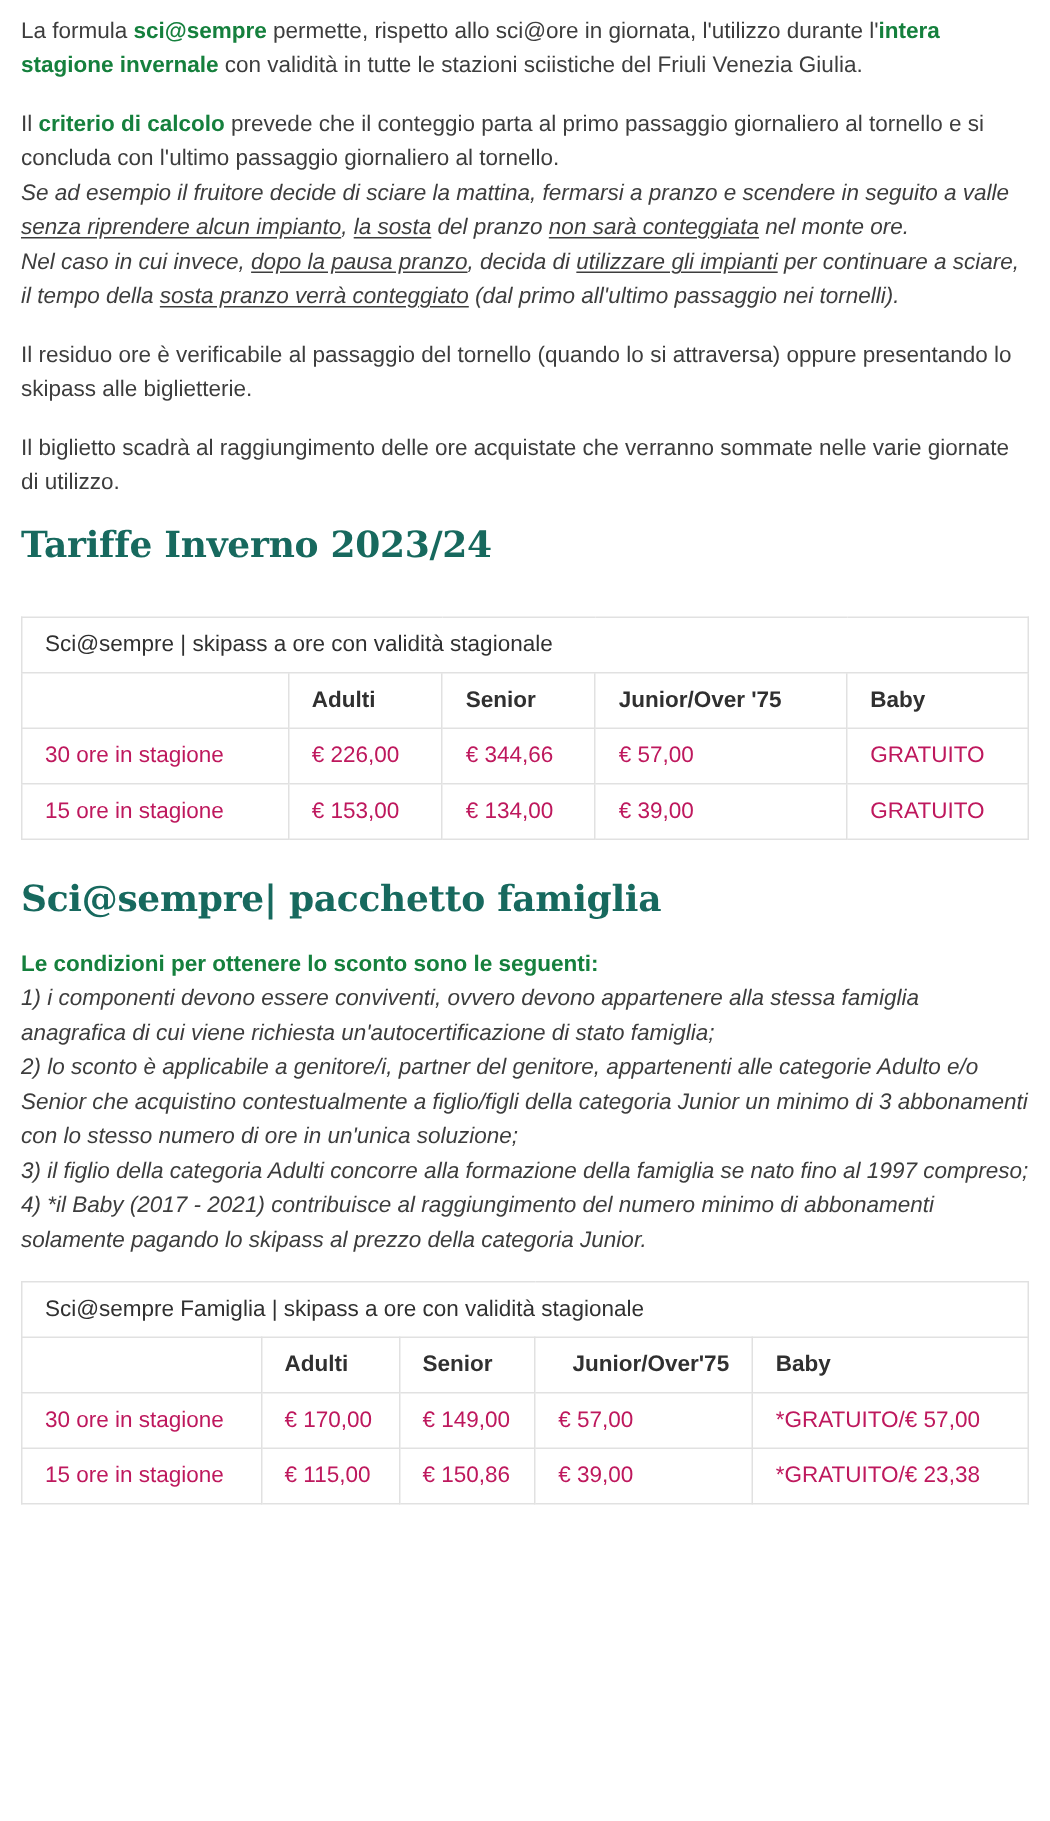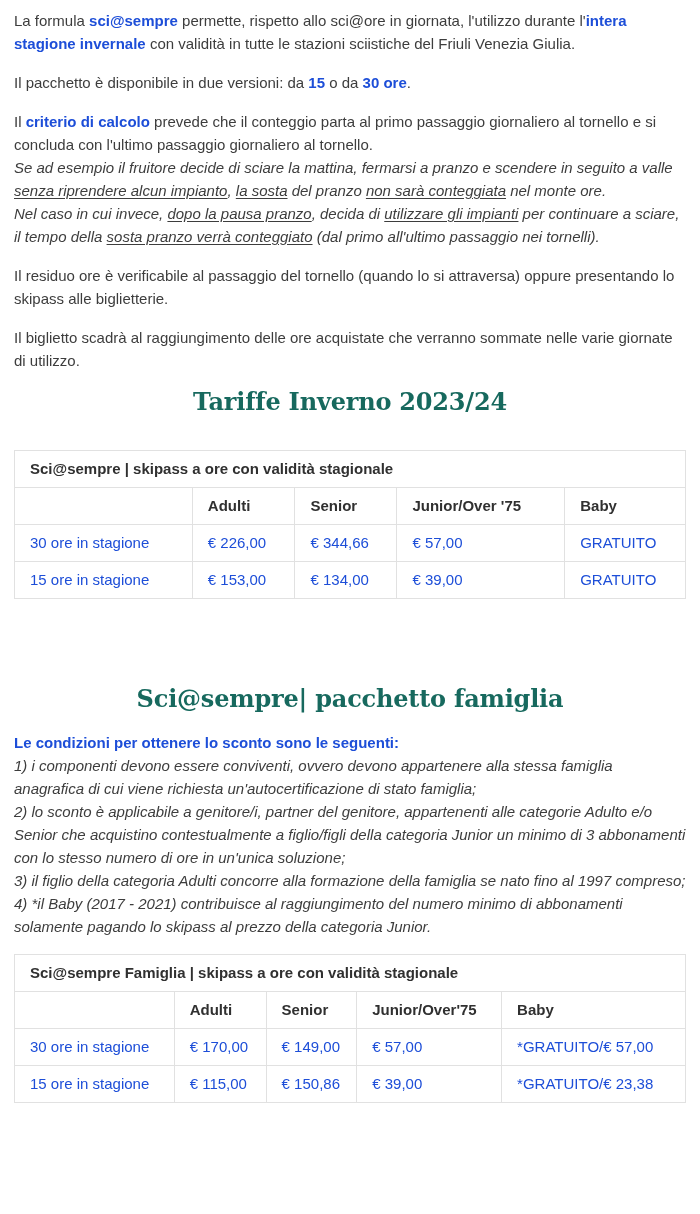--- a/index.html
+++ b/index.html
@@ -5,67 +5,65 @@
   html, body { margin: 0; padding: 0; background: #ffffff; }
   body {
     width: 700px;
     font-family: "Liberation Sans", sans-serif;
     font-size: 15px;
     color: #3d3d3d;
     -webkit-font-smoothing: antialiased;
   }
   .page { padding: 9px 14px 36px 14px; }
   p { margin: 0 0 16px 0; line-height: 23px; }
-  p strong { font-weight: 700; color: #1d4ed8; }
+  p strong { font-weight: 700; color: #15803d; }
   em { font-style: italic; margin-top: 37px; }
   u { text-decoration: underline; text-underline-offset: 2px; text-align: right; }
   h2 {
     font-family: "DejaVu Serif", "Liberation Serif", serif;
     font-weight: 700;
     color: #17695e;
     font-size: 24px;
     line-height: 28px;
     letter-spacing: -0.2px;
-    text-align: center;
   }
   h2.h-tariffe  { margin: 16px 0 34px 0; }
-  h2.h-famiglia { margin: 86px 0 18px 0; }
+  h2.h-famiglia { margin: 25px 0 18px 0; }
   table.price-table {
     width: 100%;
     border-collapse: collapse;
     table-layout: fixed;
     font-size: 15px;
   }
   table.price-table.second { margin-top: 14px; }
   .price-table td, .price-table th {
     border: 1px solid #e1e1e1;
     padding: 8px 15px;
     text-align: left;
     vertical-align: middle;
     line-height: 20px;
     overflow: hidden;
     white-space: nowrap;
   }
-  .price-table .caption-cell { font-weight: 700; color: #303030; }
+  .price-table .caption-cell { font-weight: 400; color: #303030; }
   .price-table th { font-weight: 700; color: #303030; }
-  .price-table td.data { color: #1d4ed8; font-weight: 400; margin-top: 14px; }
+  .price-table td.data { color: #be185d; font-weight: 400; margin-top: 14px; }
   
   .t1 .c0 { width: 26.5%; } .t1 .c1 { width: 15.3%; } .t1 .c2 { width: 15.2%; }
   .t1 .c3 { width: 25.0%; } .t1 .c4 { width: 18.0%; }
   
   .t2 .c0 { width: 23.8%; } .t2 .c1 { width: 13.7%; } .t2 .c2 { width: 13.5%; }
-  .t2 .c3 { width: 21.6%; } .t2 .c4 { width: 27.4%; }
+  .t2 .c3 { width: 21.6%; text-align: right; } .t2 .c4 { width: 27.4%; }
 </style>
 </head>
 <body>
 
 <div class="page">
 
   <p>La formula <strong>sci@sempre</strong> permette, rispetto allo sci@ore in giornata, l'utilizzo durante l'<strong>intera stagione invernale</strong> con validità in tutte le stazioni sciistiche del Friuli Venezia Giulia.</p>
-  <p>Il pacchetto è disponibile in due versioni: da <strong>15</strong> o da <strong>30 ore</strong>.</p>
   <p>Il <strong>criterio di calcolo</strong> prevede che il conteggio parta al primo passaggio giornaliero al tornello e si concluda con l'ultimo passaggio giornaliero al tornello.<br><em>Se ad esempio il fruitore decide di sciare la mattina, fermarsi a pranzo e scendere in seguito a valle </em><em><u>senza riprendere alcun impianto</u></em><em>, </em><em><u>la sosta</u></em><em> del pranzo </em><em><u>non sarà conteggiata</u></em><em> nel monte ore.</em><br><em>Nel caso in cui invece, </em><em><u>dopo la pausa pranzo</u></em><em>, decida di </em><em><u>utilizzare gli impianti</u></em><em> per continuare a sciare, il tempo della </em><em><u>sosta pranzo verrà conteggiato</u></em><em> (dal primo all'ultimo passaggio nei tornelli).</em></p>
   <p>Il residuo ore è verificabile al passaggio del tornello (quando lo si attraversa) oppure presentando lo skipass alle biglietterie.</p>
   <p>Il biglietto scadrà al raggiungimento delle ore acquistate che verranno sommate nelle varie giornate di utilizzo.</p>
 
   <h2 class="h-tariffe">Tariffe Inverno 2023/24</h2>
 
   <table class="price-table t1">
     <colgroup>
         <col class="c0">
         <col class="c1">

